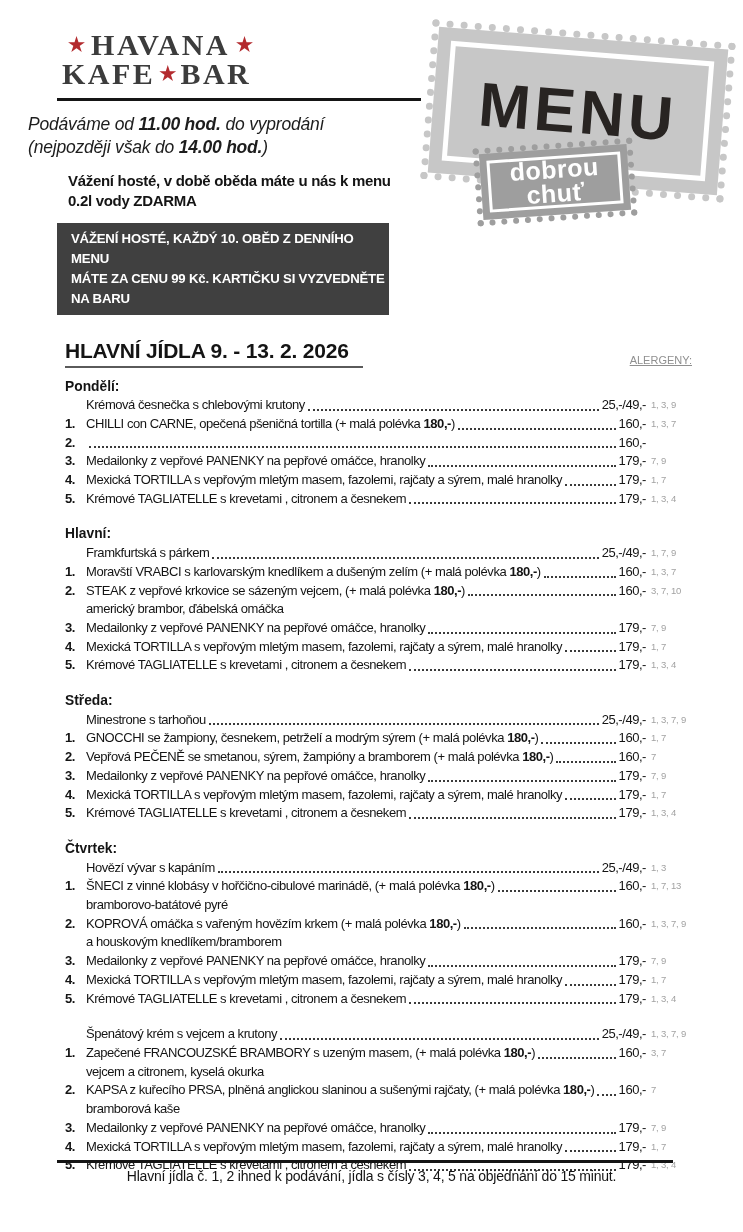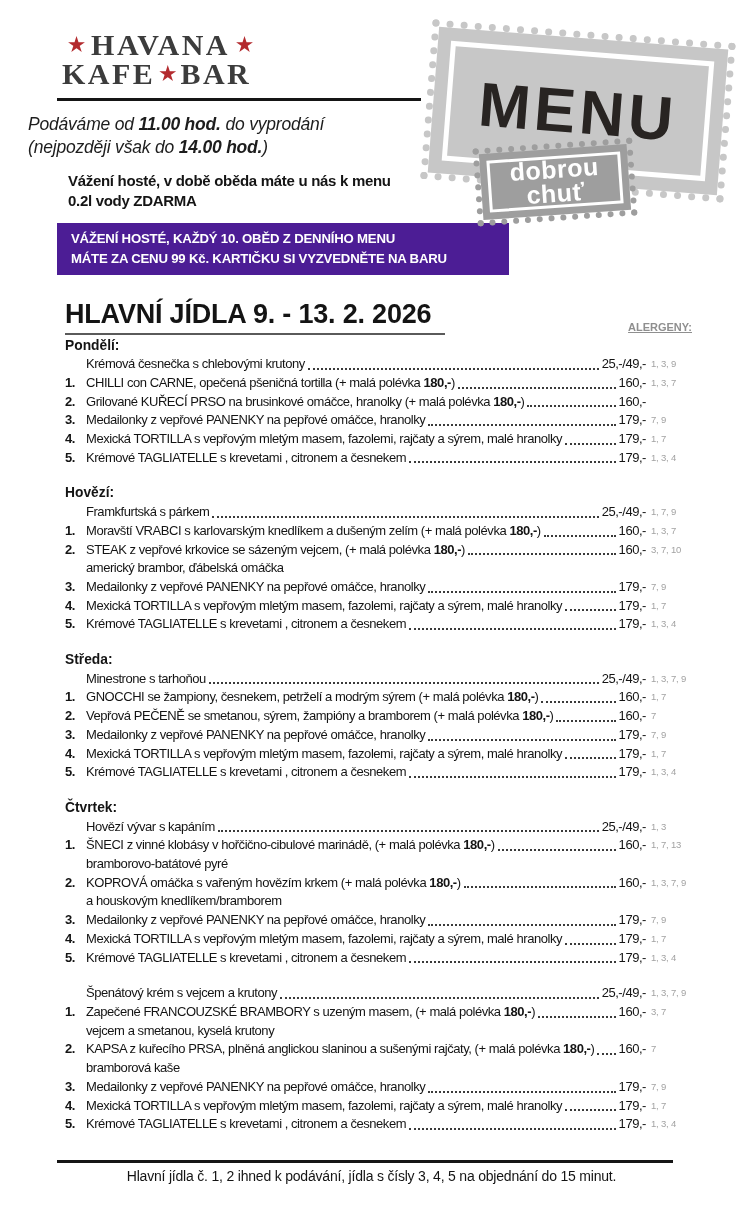--- a/index.html
+++ b/index.html
@@ -16,45 +16,45 @@
 
   .rule{width:364px;height:2.5px;background:#151515;margin:10px 0 0 57px;}
 
   
   .serve{margin:12px 0 0 28px;font-style:italic;font-size:17.5px;line-height:23px;
          letter-spacing:-0.2px;color:#1d1d1d;font-weight:500;}
   .serve strong{font-weight:700;}
   .water{margin:12px 0 0 68px;font-weight:700;font-size:15px;line-height:20px;letter-spacing:-0.3px;}
 
   
-  .banner{margin:12px 0 0 57px;width:452px;box-sizing:border-box;background:#4c1d95;color:#fff;
+  .banner{margin:12px 0 0 57px;width:332px;box-sizing:border-box;background:#404040;color:#fff;
           font-weight:700;font-size:13.2px;line-height:20px;padding:6px 4px 6px 14px;letter-spacing:-0.2px;}
 
   
   .stamp-menu{position:absolute;left:433px;top:38px;width:290px;height:146px;background:#c7c7c7;
               transform:rotate(4.5deg);display:flex;align-items:center;justify-content:center;z-index:1;}
   .stamp-menu::before{content:"";position:absolute;inset:-7px;border:7px dotted #c7c7c7;}
   .stamp-menu-inner{width:calc(100% - 26px);height:calc(100% - 26px);border:5px solid #fff;
               box-sizing:border-box;display:flex;align-items:center;justify-content:center;}
   .stamp-menu-text{font-size:62px;font-weight:700;color:#282422;letter-spacing:4px;}
   .stamp-dobrou{position:absolute;left:481px;top:149px;width:148px;height:66px;background:#9e9e9e;
               transform:rotate(-4deg);display:flex;align-items:center;justify-content:center;z-index:2;}
   .stamp-dobrou::before{content:"";position:absolute;inset:-6px;border:6px dotted #9e9e9e;}
   .stamp-dobrou-inner{width:calc(100% - 14px);height:calc(100% - 14px);border:3px solid #fff;
               box-sizing:border-box;display:flex;flex-direction:column;align-items:center;justify-content:center;
               color:#fff;font-weight:700;font-size:25px;line-height:0.95;letter-spacing:0.5px;}
 
   
   .heading-row{margin:24px 51px 0 65px;display:flex;align-items:flex-end;justify-content:space-between;}
-  .title{margin:0;font-size:27px;font-weight:700;letter-spacing:-0.2px;
+  .title{margin:0;font-size:21px;font-weight:700;letter-spacing:-0.2px;
          border-bottom:2px solid #5a5a5a;padding:0 14px 3px 0;text-align:center;}
-  .allergens-label{font-size:11px;font-weight:700;color:#8f8f8f;text-decoration:underline;padding-bottom:2px;}
-
-  
-  main{margin:2px 51px 0 65px;}
+  .allergens-label{font-size:11px;font-weight:400;color:#8f8f8f;text-decoration:underline;padding-bottom:2px;}
+
+  
+  main{margin:10px 51px 0 65px;}
   .day{margin-bottom:17px;}
   .day-name{font-weight:700;font-size:13.8px;line-height:18.7px;}
   .row{display:flex;align-items:center;line-height:18.7px;font-size:13px;letter-spacing:-0.45px;}
   .num{flex:0 0 21px;width:21px;font-weight:700;}
   .txt{flex:0 0 auto;white-space:nowrap;}
   .txt b{font-weight:700;}
   .leader{flex:1 1 auto;min-width:6px;border-bottom:2px dotted #3a3a3a;align-self:flex-end;margin:0 3px 4px 3px;}
   .price{flex:0 0 auto;white-space:nowrap;}
   .allerg{flex:0 0 46px;width:46px;box-sizing:border-box;padding-left:5px;font-size:9.5px;
           color:#a2a2a2;letter-spacing:-0.2px;white-space:nowrap;}
@@ -120,21 +120,20 @@
         </div>
         <div class="row">
           <span class="num">1.</span>
           <span class="txt">CHILLI con CARNE, opečená pšeničná tortilla (+ malá polévka <b>180,-</b>)</span>
           <span class="leader"></span>
           <span class="price">160,-</span>
           <span class="allerg">1, 3, 7</span>
         </div>
         <div class="row">
           <span class="num">2.</span>
-          <span class="txt">Grilované KUŘECÍ PRSO na brusinkové omáčce, hranolky (+ malá polévka <b>180,-</b>)</span>
           <span class="leader"></span>
           <span class="price">160,-</span>
           <span class="allerg"></span>
         </div>
         <div class="row">
           <span class="num">3.</span>
           <span class="txt">Medailonky z vepřové PANENKY na pepřové omáčce, hranolky</span>
           <span class="leader"></span>
           <span class="price">179,-</span>
           <span class="allerg">7, 9</span>
@@ -148,21 +147,21 @@
         </div>
         <div class="row">
           <span class="num">5.</span>
           <span class="txt">Krémové TAGLIATELLE s krevetami , citronem a česnekem</span>
           <span class="leader"></span>
           <span class="price">179,-</span>
           <span class="allerg">1, 3, 4</span>
         </div>
       </section>
       <section class="day">
-        <div class="day-name">Hovězí:</div>
+        <div class="day-name">Hlavní:</div>
         <div class="row">
           <span class="num"></span>
           <span class="txt">Framkfurtská s párkem</span>
           <span class="leader"></span>
           <span class="price">25,-/49,-</span>
           <span class="allerg">1, 7, 9</span>
         </div>
         <div class="row">
           <span class="num">1.</span>
           <span class="txt">Moravští VRABCI s karlovarským knedlíkem a dušeným zelím (+ malá polévka <b>180,-</b>)</span>
@@ -311,21 +310,21 @@
         </div>
         <div class="row">
           <span class="num">1.</span>
           <span class="txt">Zapečené FRANCOUZSKÉ BRAMBORY s uzeným masem, (+ malá polévka <b>180,-</b>)</span>
           <span class="leader"></span>
           <span class="price">160,-</span>
           <span class="allerg">3, 7</span>
         </div>
         <div class="row cont">
           <span class="num"></span>
-          <span class="txt">vejcem a smetanou, kyselá krutony</span>
+          <span class="txt">vejcem a citronem, kyselá okurka</span>
         </div>
         <div class="row">
           <span class="num">2.</span>
           <span class="txt">KAPSA z kuřecího PRSA, plněná anglickou slaninou a sušenými rajčaty, (+ malá polévka <b>180,-</b>)</span>
           <span class="leader"></span>
           <span class="price">160,-</span>
           <span class="allerg">7</span>
         </div>
         <div class="row cont">
           <span class="num"></span>

